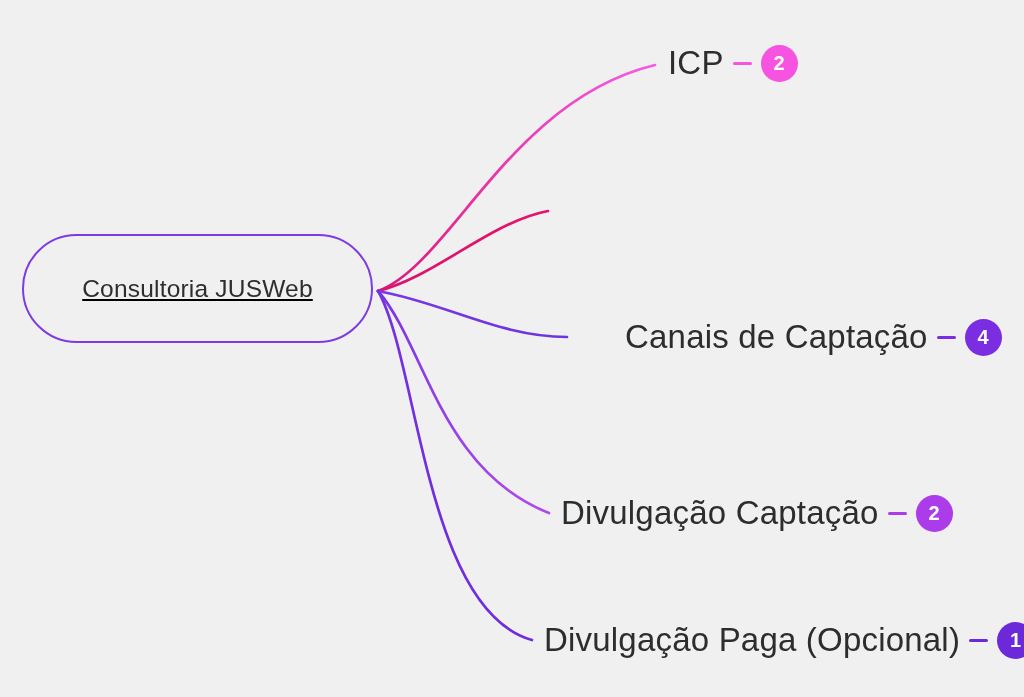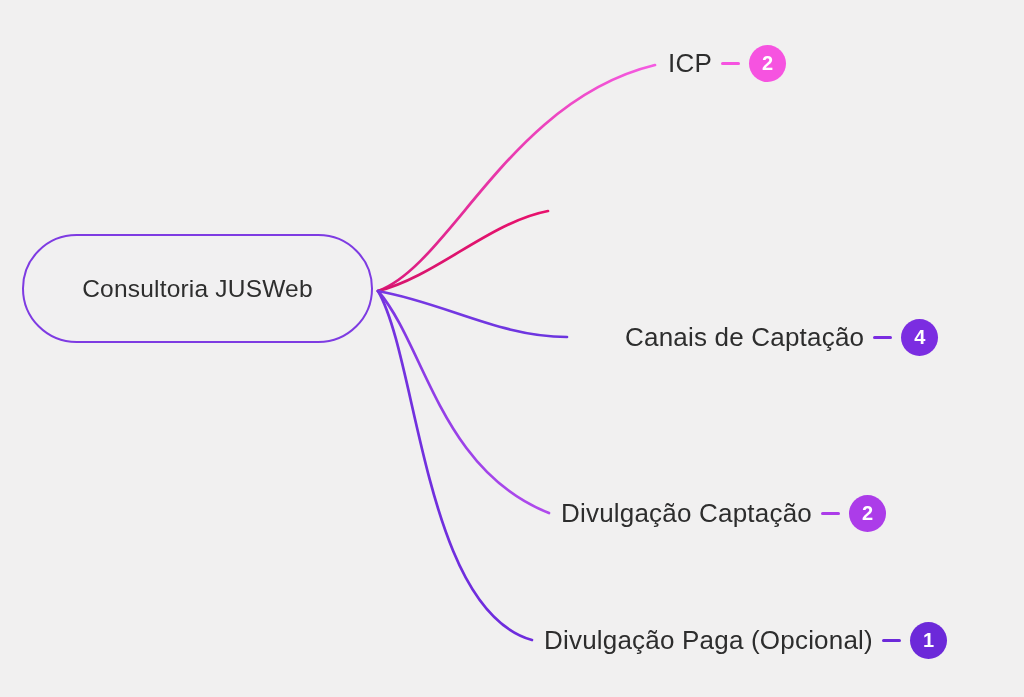--- a/index.html
+++ b/index.html
@@ -35,36 +35,37 @@
     width: 351px;
     height: 109px;
     border: 2.5px solid #7E3BE2;
     border-radius: 57px;
     background: #F1F0F1;
     display: flex;
     align-items: center;
     justify-content: center;
     box-sizing: border-box;
     cursor: pointer;
+    text-decoration: underline;
   }
   .root-node .root-label {
     font-size: 24.5px;
     color: #2E2E2E;
     letter-spacing: 0.2px;
   }
   .branch {
     position: absolute;
     display: flex;
     align-items: center;
     height: 38px;
     gap: 9px;
     cursor: pointer;
   }
   .branch-label {
-    font-size: 26px;
+    font-size: 33px;
     color: #2D2D2D;
     white-space: nowrap;
     letter-spacing: 0.2px;
   }
   .badge-dash {
     width: 19px;
     height: 3px;
     border-radius: 2px;
     flex: none;
   }

